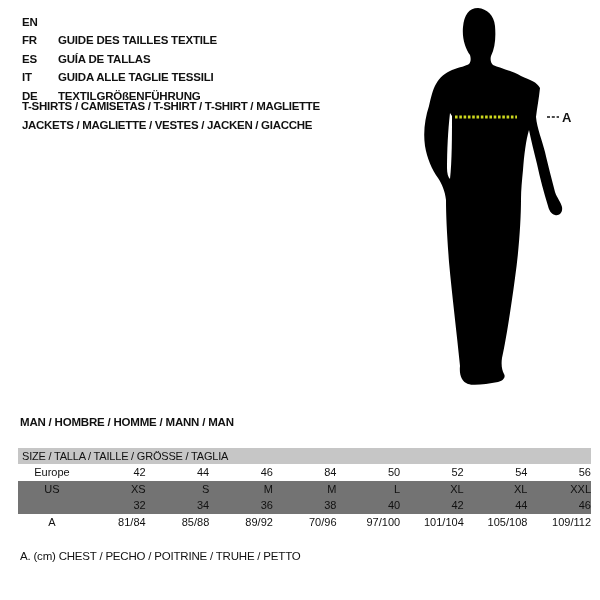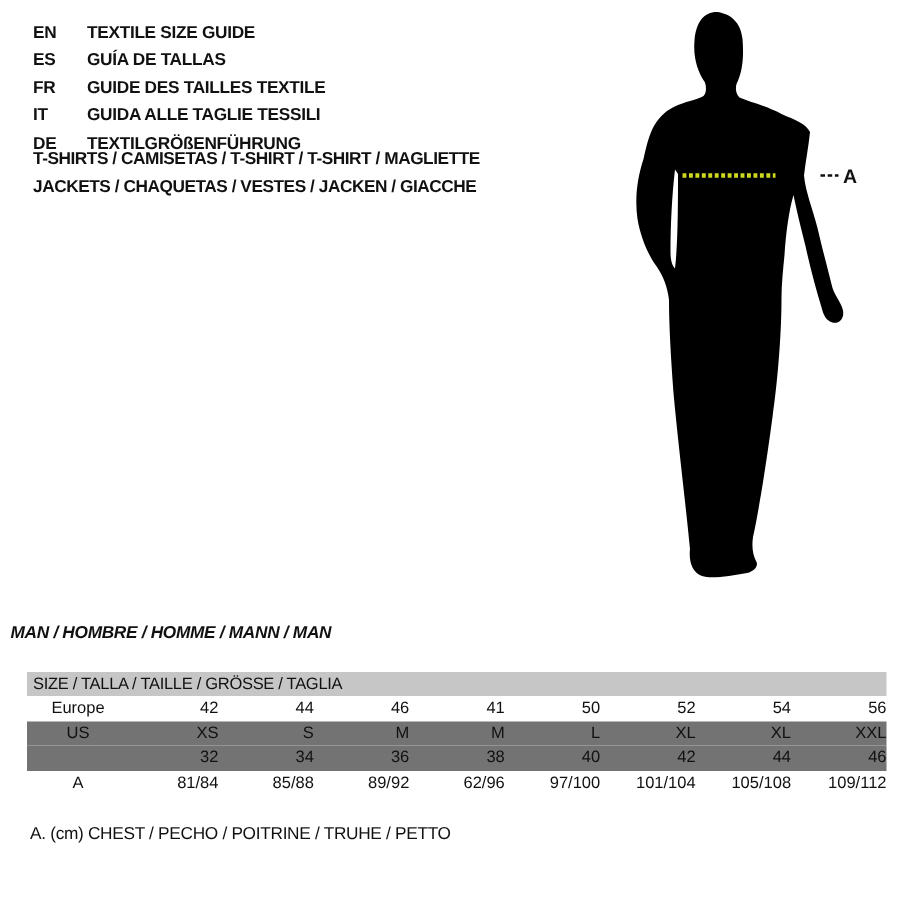--- a/index.html
+++ b/index.html
@@ -12,22 +12,22 @@
                font-weight:bold; line-height:18.4px; letter-spacing:-0.2px; }
   .lang-row  { display:flex; white-space:nowrap; }
   .lang-code { width:36px; flex:0 0 36px; }
   
   .categories { position:absolute; left:22px; top:97px; font-size:11.5px;
                 font-weight:bold; line-height:18.6px; letter-spacing:-0.3px; white-space:nowrap; }
   
   .figure { position:absolute; left:390px; top:0; width:210px; height:400px; }
   .figure text { font-family:"Liberation Sans", sans-serif; }
   
-  .section-title { position:absolute; left:7px; top:416px; font-size:11.5px;
-                   font-weight:bold; letter-spacing:-0.2px; white-space:nowrap;font-style:italic; }
+  .section-title { position:absolute; left:20px; top:416px; font-size:11.5px;
+                   font-weight:bold; letter-spacing:-0.2px; white-space:nowrap; }
   
   .size-table { position:absolute; left:18px; top:448px; width:573px; font-size:11px; }
   .t-header { background:#c6c6c6; height:16px; line-height:16px; padding-left:4px;
               letter-spacing:-0.2px; }
   .t-row { display:grid; grid-template-columns:64px repeat(8, 1fr);
            height:16.5px; line-height:16.5px; }
   .t-row.alt { background:#737373; }
   .t-label { padding-left:4px; text-align:center; }
   .t-cell { text-align:right; }
   
@@ -35,43 +35,42 @@
               font-weight:normal; letter-spacing:-0.2px; white-space:nowrap; }
 </style>
 </head>
 <body>
 
 <div class="canvas">
 
   <div class="lang-list">
     <div class="lang-row">
       <span class="lang-code">EN</span>
-      <span class="lang-title">TEXTILE SIZE GUIDE</span>
+    </div>
+    <div class="lang-row">
+      <span class="lang-code">FR</span>
+      <span class="lang-title">GUIDE DES TAILLES TEXTILE</span>
     </div>
     <div class="lang-row">
       <span class="lang-code">ES</span>
       <span class="lang-title">GUÍA DE TALLAS</span>
-    </div>
-    <div class="lang-row">
-      <span class="lang-code">FR</span>
-      <span class="lang-title">GUIDE DES TAILLES TEXTILE</span>
     </div>
     <div class="lang-row">
       <span class="lang-code">IT</span>
       <span class="lang-title">GUIDA ALLE TAGLIE TESSILI</span>
     </div>
     <div class="lang-row">
       <span class="lang-code">DE</span>
       <span class="lang-title">TEXTILGRÖßENFÜHRUNG</span>
     </div>
   </div>
 
   <div class="categories">
     <div>T-SHIRTS / CAMISETAS / T-SHIRT / T-SHIRT / MAGLIETTE</div>
-    <div>JACKETS / CHAQUETAS / VESTES / JACKEN / GIACCHE</div>
+    <div>JACKETS / MAGLIETTE / VESTES / JACKEN / GIACCHE</div>
   </div>
 
   <svg class="figure" viewBox="0 0 210 400" xmlns="http://www.w3.org/2000/svg">
     <path fill="#000000" fill-rule="evenodd" d="
       M 88 8
       C 97 9 104 15 105 26
       C 106 38 105 48 101 56
       C 100 60 101 63 103 65
       C 110 68 122 71 131 76
       C 140 80 147 82 150 88
@@ -116,21 +115,21 @@
   <div class="section-title">MAN / HOMBRE / HOMME / MANN / MAN</div>
 
   <div class="size-table">
     <div class="t-header">SIZE / TALLA / TAILLE / GRÖSSE / TAGLIA</div>
 
     <div class="t-row">
       <span class="t-label">Europe</span>
       <span class="t-cell">42</span>
       <span class="t-cell">44</span>
       <span class="t-cell">46</span>
-      <span class="t-cell">41</span>
+      <span class="t-cell">84</span>
       <span class="t-cell">50</span>
       <span class="t-cell">52</span>
       <span class="t-cell">54</span>
       <span class="t-cell">56</span>
     </div>
 
     <div class="t-row alt">
       <span class="t-label">US</span>
       <span class="t-cell">XS</span>
       <span class="t-cell">S</span>
@@ -152,21 +151,21 @@
       <span class="t-cell">42</span>
       <span class="t-cell">44</span>
       <span class="t-cell">46</span>
     </div>
 
     <div class="t-row">
       <span class="t-label">A</span>
       <span class="t-cell">81/84</span>
       <span class="t-cell">85/88</span>
       <span class="t-cell">89/92</span>
-      <span class="t-cell">62/96</span>
+      <span class="t-cell">70/96</span>
       <span class="t-cell">97/100</span>
       <span class="t-cell">101/104</span>
       <span class="t-cell">105/108</span>
       <span class="t-cell">109/112</span>
     </div>
   </div>
 
   <div class="footnote">A. (cm) CHEST / PECHO / POITRINE / TRUHE / PETTO</div>
 
 </div>

